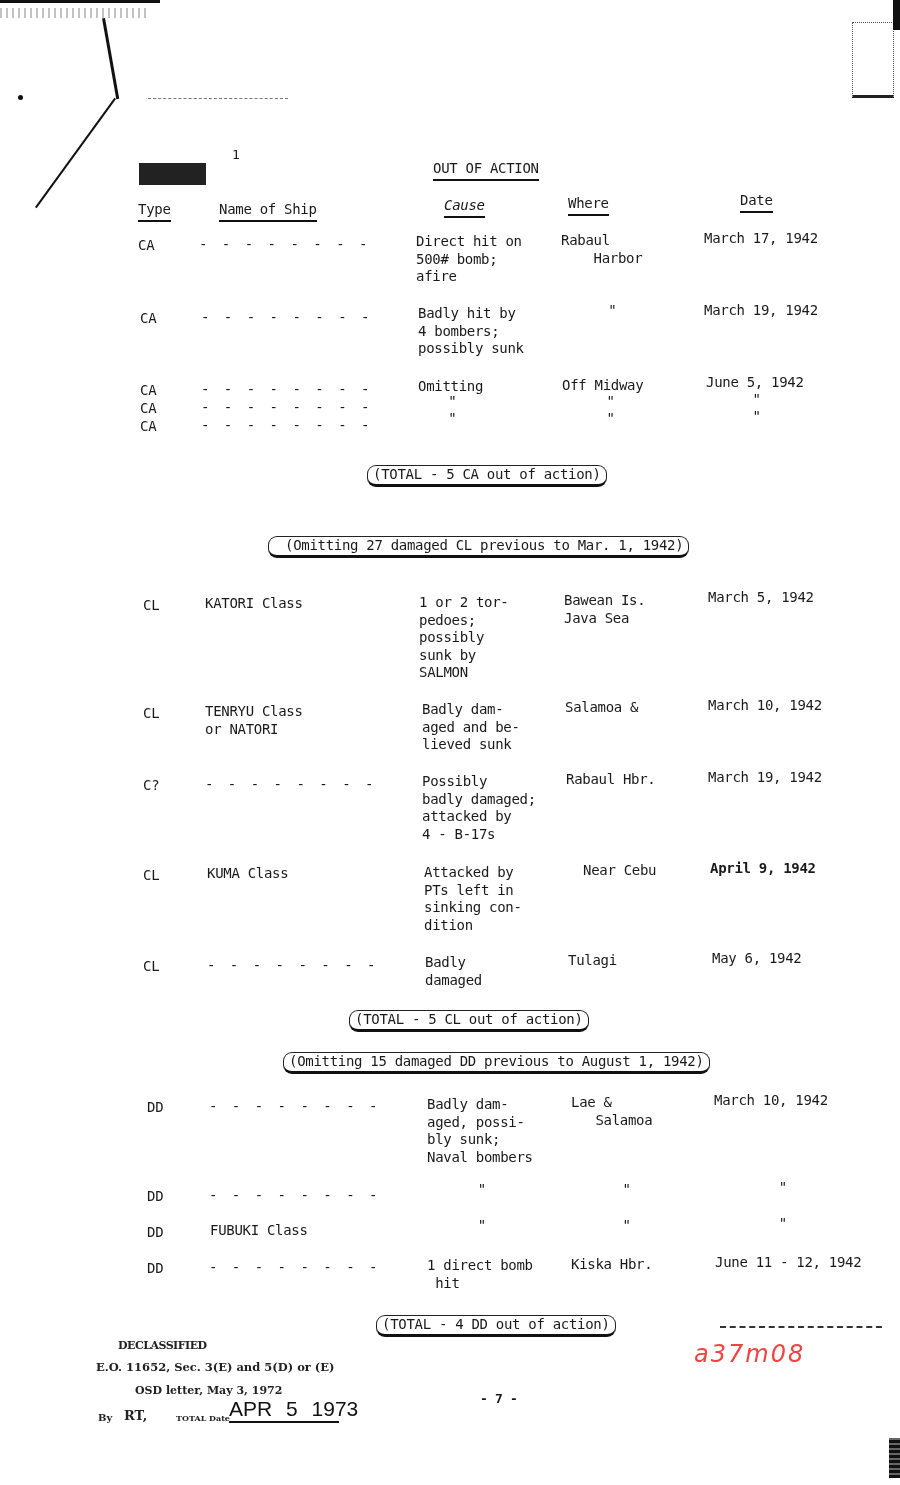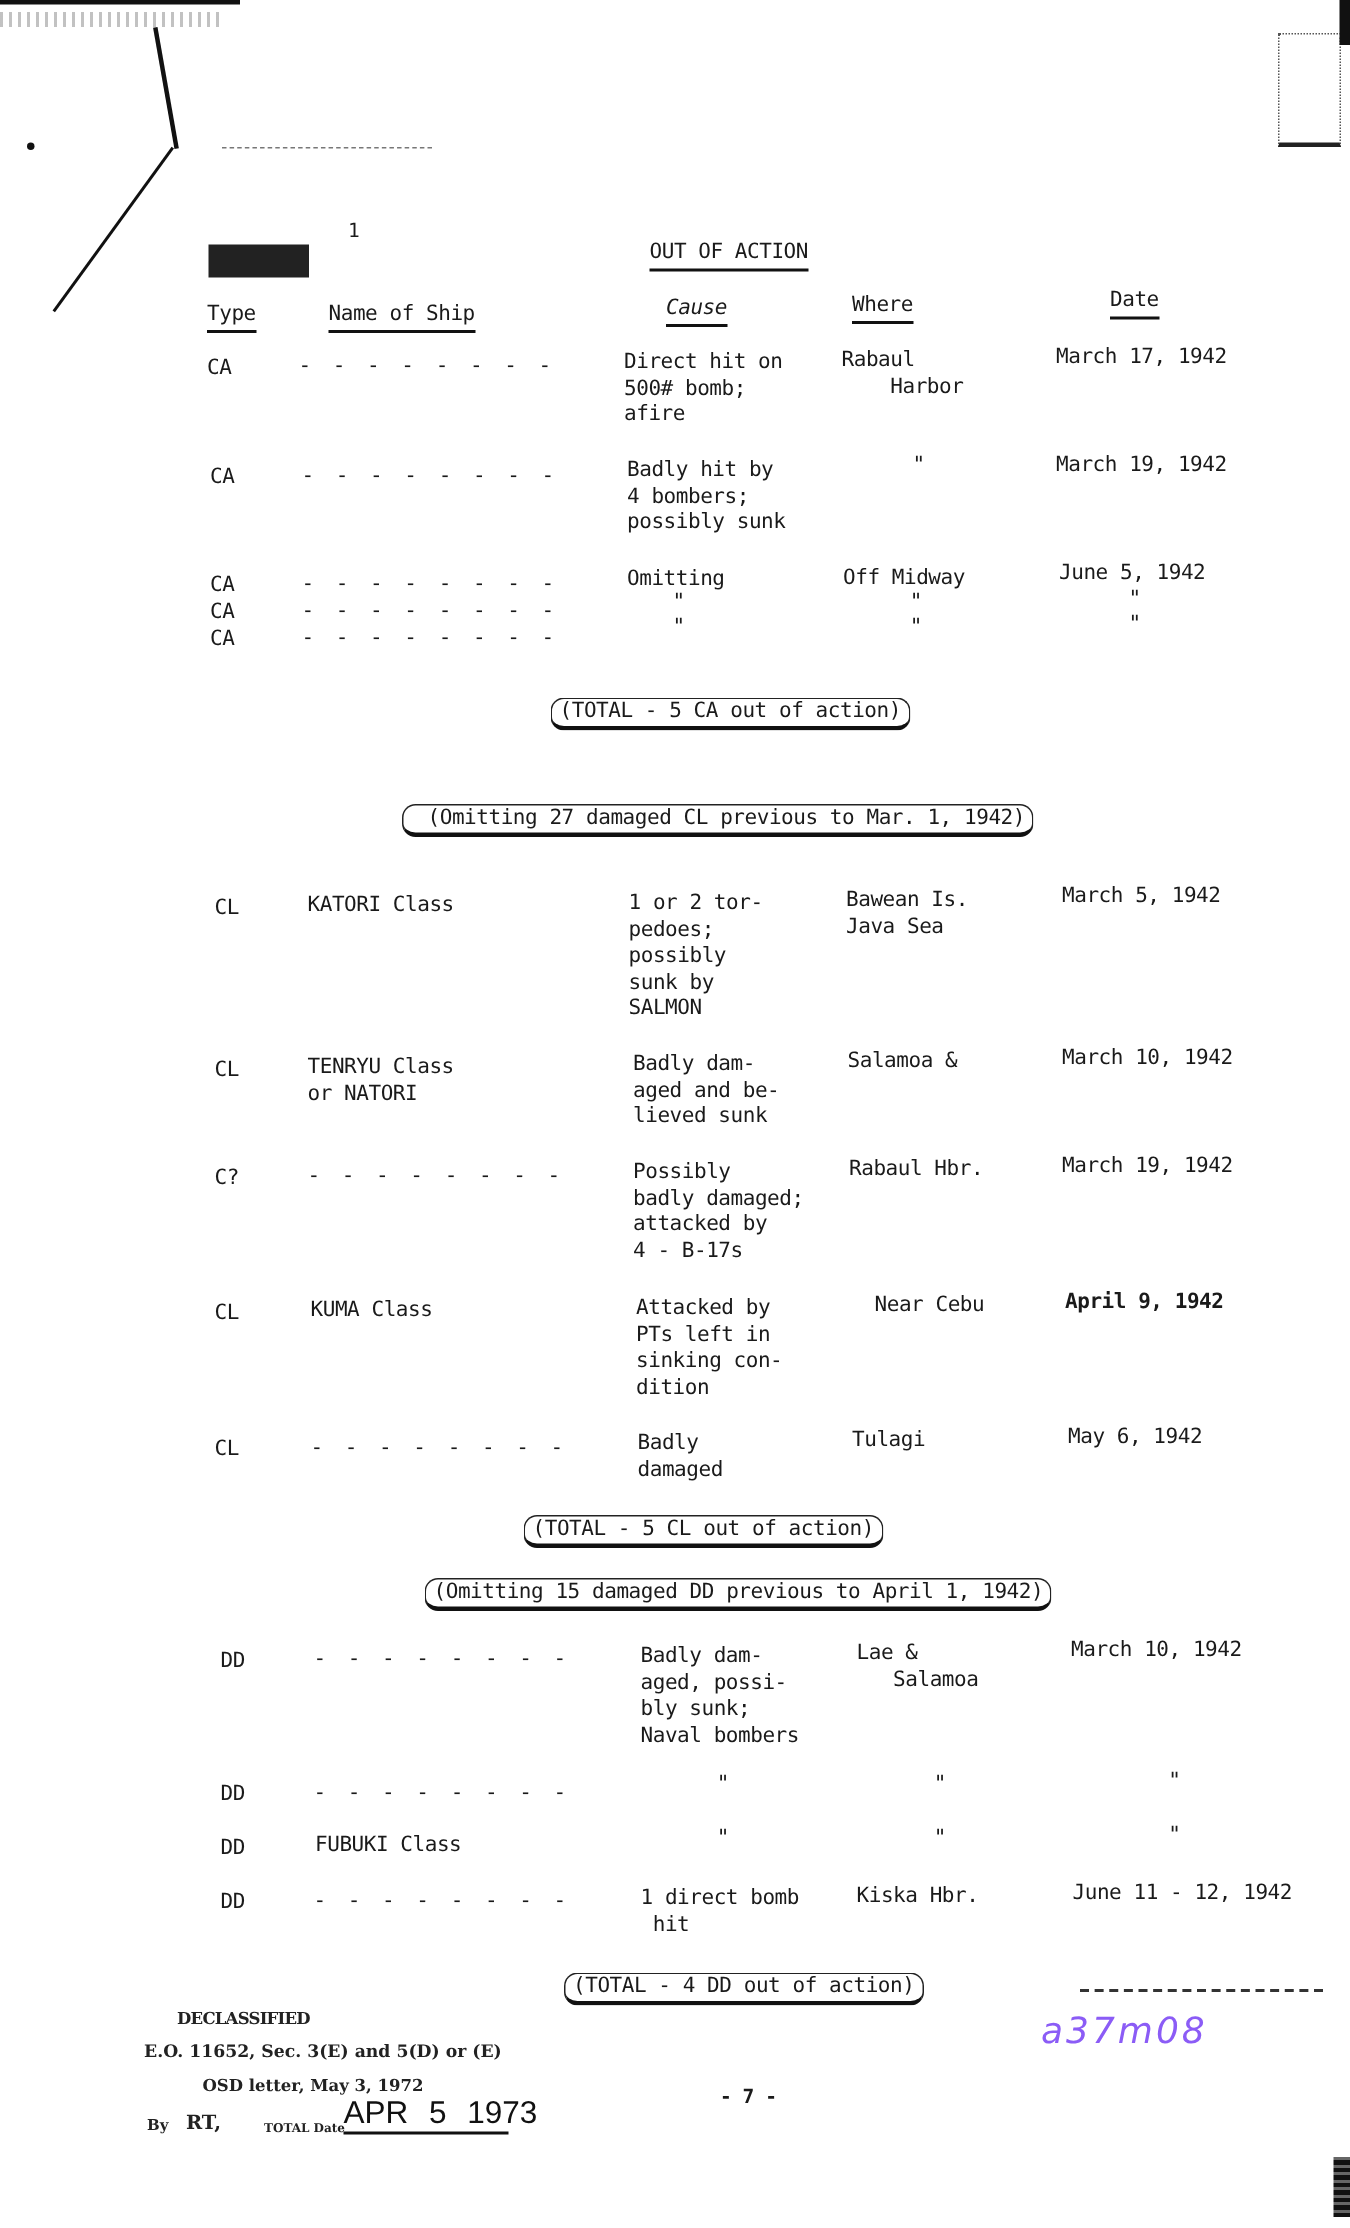--- a/index.html
+++ b/index.html
@@ -11,21 +11,21 @@
   .tw { font-family:"DejaVu Sans Mono","Liberation Mono",monospace; font-size:14px; line-height:17.5px; letter-spacing:-0.3px; }
   .ul { border-bottom:2px solid #111; padding-bottom:1px; }
   .redact { background:#222; }
   .dashes { letter-spacing:3px; }
   .boxed {
     border:1px solid #222; border-bottom:3px solid #111; border-radius:9px;
     padding:0 5px; white-space:nowrap;
   }
   .pre { white-space:pre; }
   .stamp { font-family:"DejaVu Serif","Liberation Serif",serif; font-weight:bold; color:#222; }
-  .hand { font-family:"DejaVu Sans","Liberation Sans",sans-serif; font-size:24px; color:#8b5cf6; }
+  .hand { font-family:"DejaVu Sans","Liberation Sans",sans-serif; font-size:24px; color:#ef4444; }
   .edge-line { position:absolute; background:#111; transform-origin:0 0; }
 </style>
 </head>
 <body>
 
 <div class="abs" style="left:0;top:0;width:160px;height:3px;background:#111;"></div>
 <div class="abs" style="left:0;top:8px;width:150px;height:10px;background:repeating-linear-gradient(90deg,#999 0 2px,transparent 2px 6px);opacity:0.6;"></div>
 <div class="edge-line" style="left:105px;top:18px;width:82px;height:3px;transform:rotate(80deg);"></div>
 <div class="edge-line" style="left:116px;top:99px;width:135px;height:1.5px;transform:rotate(126deg);"></div>
 <div class="abs" style="left:18px;top:95px;width:5px;height:5px;border-radius:50%;background:#111;"></div>
@@ -124,21 +124,21 @@
 
 <div class="abs tw" style="left:143px;top:958px;">CL</div>
 <div class="abs tw dashes" style="left:207px;top:957px;">- - - - - - - -</div>
 <div class="abs tw pre" style="left:425px;top:954px;">Badly
 damaged</div>
 <div class="abs tw pre" style="left:568px;top:952px;">Tulagi</div>
 <div class="abs tw" style="left:712px;top:950px;">May 6, 1942</div>
 
 <div class="abs tw boxed" style="left:349px;top:1010px;">(TOTAL - 5 CL out of action)</div>
 
-<div class="abs tw boxed" style="left:283px;top:1052px;">(Omitting 15 damaged DD previous to April 1, 1942)</div>
+<div class="abs tw boxed" style="left:283px;top:1052px;">(Omitting 15 damaged DD previous to August 1, 1942)</div>
 
 <div class="abs tw" style="left:147px;top:1099px;">DD</div>
 <div class="abs tw dashes" style="left:209px;top:1098px;">- - - - - - - -</div>
 <div class="abs tw pre" style="left:427px;top:1096px;">Badly dam-
 aged, possi-
 bly sunk;
 Naval bombers</div>
 <div class="abs tw pre" style="left:571px;top:1094px;">Lae &amp;
    Salamoa</div>
 <div class="abs tw" style="left:714px;top:1092px;">March 10, 1942</div>

